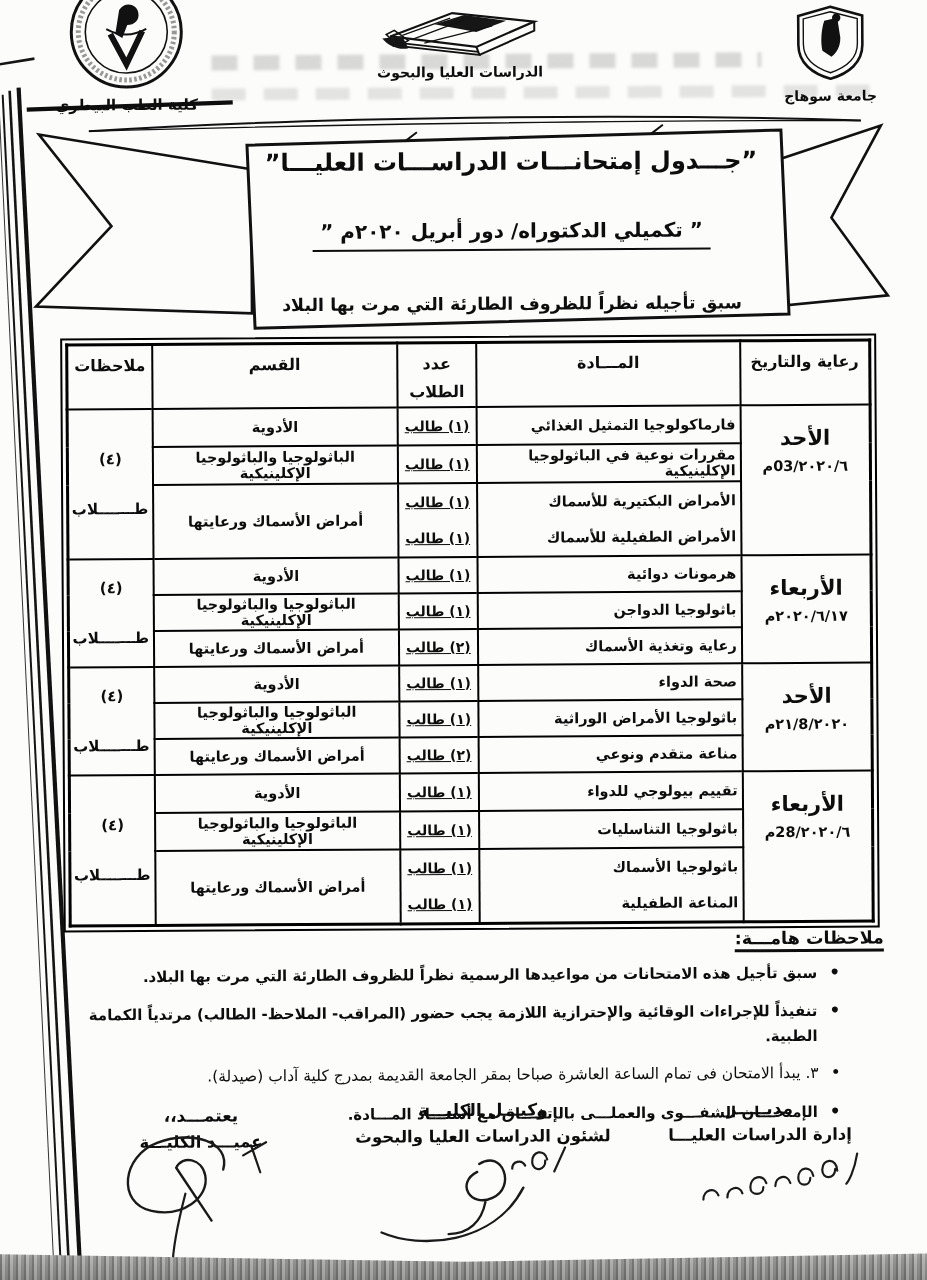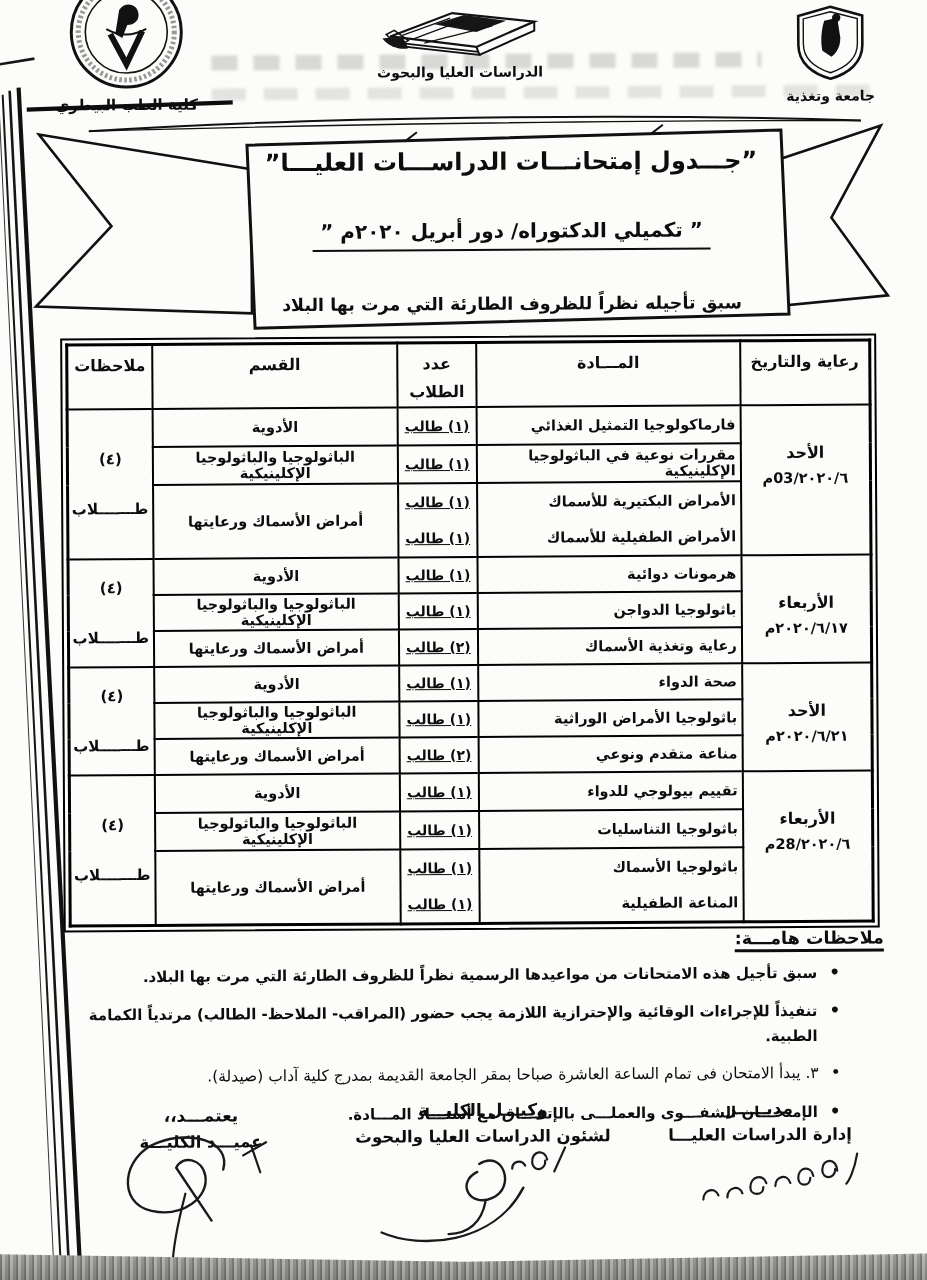--- a/index.html
+++ b/index.html
@@ -35,21 +35,21 @@
   
   .table-wrap{position:absolute;left:62px;top:336px;width:816px;box-sizing:border-box;
       border:2px solid #000;padding:3px;background:#fcfcfa;}
   table.schedule{width:100%;border-collapse:collapse;table-layout:fixed;direction:rtl;
       border:3px solid #000;}
   .schedule th,.schedule td{border:2.2px solid #000;padding:0 4px;overflow:hidden;}
   .schedule th{font-size:16px;font-weight:bold;vertical-align:top;padding-top:10px;}
   .hdr-row{height:64px;}
   .h38{height:38px;} .h36{height:36px;} .h74{height:74px;} .h72{height:72px;}
   .c-day{vertical-align:top;text-align:center;font-weight:bold;}
-  .c-day .day{font-size:16px;padding-top:9px;margin-top:28px;}
+  .c-day .day{font-size:21px;padding-top:20px;}
   .c-day .date{font-size:14.5px;padding-top:8px;direction:rtl;}
   .c-subj{font-size:14.5px;font-weight:bold;text-align:right;padding-right:9px;}
   .c-cnt{font-size:14px;font-weight:bold;text-align:center;text-decoration:underline;}
   .c-dept{font-size:14.5px;font-weight:bold;text-align:center;}
   .c-note{text-align:center;font-weight:bold;font-size:15px;vertical-align:middle;}
   .c-note .l2{margin-top:32px;}
   .stack > div{height:36px;display:flex;align-items:center;}
   .stack.center > div{justify-content:center;}
 
   
@@ -90,21 +90,21 @@
 
     <div class="hdr-right">
       <div class="icon-wrap">
         <svg width="74" height="78" viewBox="0 0 74 78">
           <path d="M37,3 L69,12 L69,41 C69,59 55,70 37,75 C19,70 5,59 5,41 L5,12 Z" fill="none" stroke="#111" stroke-width="2.6"></path>
           <path d="M37,8 L64,15 L64,40 C64,55 52,64 37,69 C22,64 10,55 10,40 L10,15 Z" fill="none" stroke="#111" stroke-width="1.4"></path>
           <path d="M31,17 l13,-3 l3,20 c0,9 -4,15 -9,19 l-9,-6 c-2,-9 -1,-21 2,-30 z" fill="#111"></path>
           <circle cx="43" cy="14" r="4.2" fill="#111"></circle>
         </svg>
       </div>
-      <div class="hdr-label">جامعة وتغذية</div>
+      <div class="hdr-label">جامعة سوهاج</div>
     </div>
 
     <div class="hdr-center">
       <div class="icon-wrap">
         <svg width="175" height="56" viewBox="0 0 175 56">
           <path d="M18,34 L80,11 L162,20 L104,45 Z" fill="none" stroke="#111" stroke-width="2.2"></path>
           <path d="M18,34 L21,43 L107,53 L104,45" fill="none" stroke="#111" stroke-width="2"></path>
           <path d="M107,53 L162,29 L162,20" fill="none" stroke="#111" stroke-width="2"></path>
           <path d="M62,22 l30,-9 l42,6 l-30,11 z" fill="#161616"></path>
           <path d="M30,33 L78,16 M40,37 L92,18 M52,41 L120,24" stroke="#111" stroke-width="1.3" fill="none"></path>
@@ -214,21 +214,21 @@
         </tr>
         <tr class="h36">
           <td class="c-subj">رعاية وتغذية الأسماك</td>
           <td class="c-cnt">(٢) طالب</td>
           <td class="c-dept">أمراض الأسماك ورعايتها</td>
         </tr>
 
         <tr class="h36">
           <td class="c-day" rowspan="3">
             <div class="day">الأحد</div>
-            <div class="date">٢٠٢٠/٦/٢١م</div>
+            <div class="date">٢٠٢٠/8/٢١م</div>
           </td>
           <td class="c-subj">صحة الدواء</td>
           <td class="c-cnt">(١) طالب</td>
           <td class="c-dept">الأدوية</td>
           <td class="c-note" rowspan="3">
             <div>(٤)</div>
             <div class="l2">طـــــــلاب</div>
           </td>
         </tr>
         <tr class="h36">

